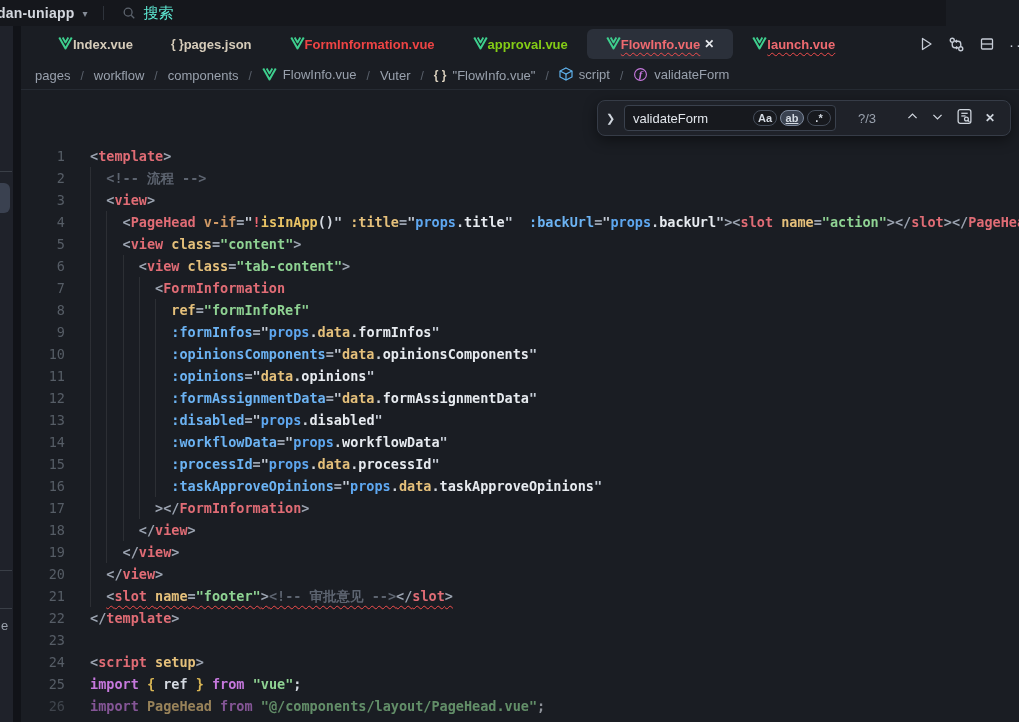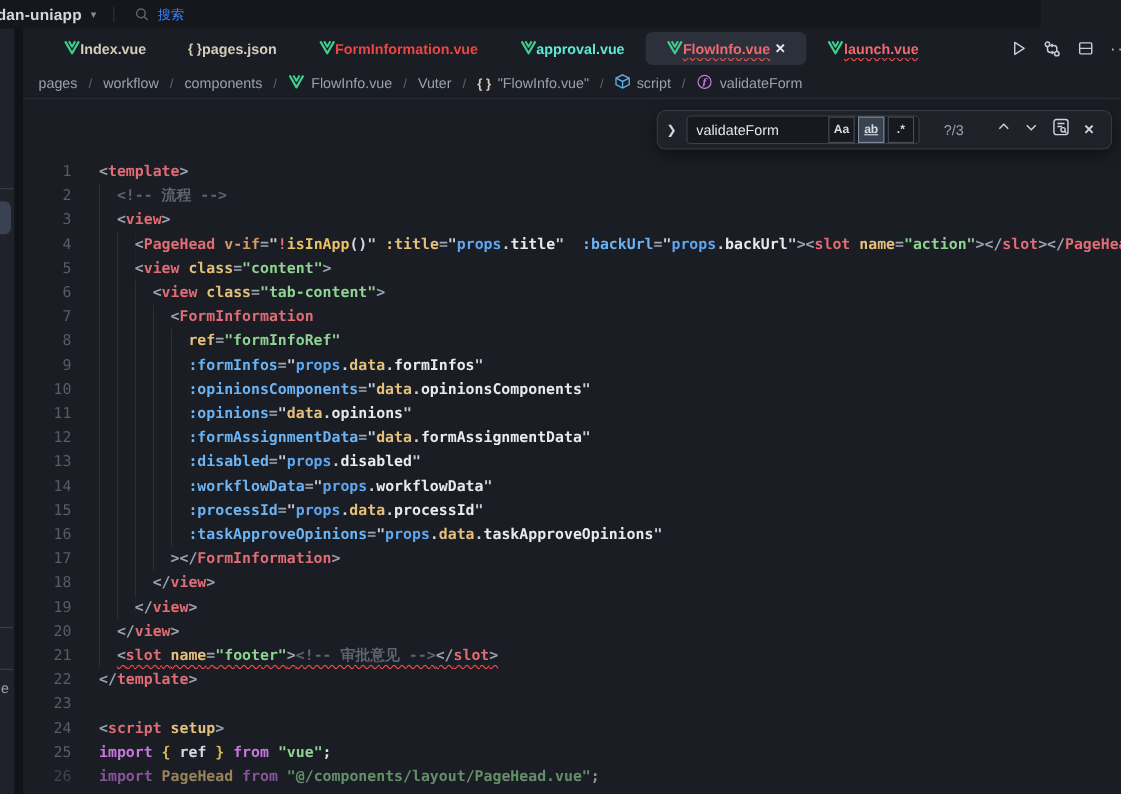--- a/index.html
+++ b/index.html
@@ -5,21 +5,21 @@
   * { margin:0; padding:0; box-sizing:border-box; }
   html,body { width:1019px; height:722px; overflow:hidden; background:#1a1d23;
     font-family:"Liberation Sans", sans-serif; }
 
   
   .title-bar { position:absolute; left:0; top:0; width:946px; height:26px;
     background:#15171c; display:flex; align-items:center; color:#d3d7de; }
   .project { margin-left:-3px; font-size:14px; font-weight:700; letter-spacing:.2px; }
   .proj-chev { margin-left:8px; color:#858c97; font-size:10px; }
   .tb-sep { width:1px; height:14px; background:#2e333b; margin:0 18px 0 16px; }
-  .tb-search { display:flex; align-items:center; gap:7px; color:#3b82f6; font-size:12px; }
+  .tb-search { display:flex; align-items:center; gap:7px; color:#5eead4; font-size:15px; }
 
   
   .left-sliver { position:absolute; left:0; top:26px; width:13px; height:696px; background:#1f222a; overflow:hidden; }
   .rail-tab { position:absolute; left:-4px; top:157px; width:14px; height:30px; background:#3a4150; border-radius:0 6px 6px 0; }
   .rail-line { position:absolute; left:0; width:12px; height:1px; background:#3a3f47; }
   .rail-char { position:absolute; left:1px; top:592px; color:#9aa1ac; font-size:13px; }
   .sash { position:absolute; left:13px; top:26px; width:8px; height:696px; background:#111318; }
 
   
   .editor-group { position:absolute; left:21px; top:26px; width:998px; height:696px; background:#1a1d23; }
@@ -33,33 +33,33 @@
   .squig { text-decoration:underline wavy #f14c4c; text-decoration-thickness:1px; text-underline-offset:3px; }
   .braces-ic { font-weight:700; font-size:12px; color:#d6ccba; }
   .editor-actions { position:absolute; right:0; top:0; height:36px; display:flex; align-items:center; gap:14px;
     padding-right:6px; overflow:hidden; width:110px; justify-content:flex-end; }
   .ea-icon { color:#c6ccd6; display:flex; align-items:center; }
   .more-dots { color:#c6ccd6; font-size:15px; letter-spacing:2px; margin-right:-10px; }
 
   
   .breadcrumb { display:flex; align-items:center; height:28px; padding-left:12px; font-size:13px; color:#99a1ad;
     border-bottom:1px solid #262b33; gap:0; }
-  .bc-item { display:flex; align-items:center; gap:6px; padding:0 2px; cursor:pointer; }
+  .bc-item { display:flex; align-items:flex-start; gap:6px; padding:0 2px; cursor:pointer; }
   .bc-sep { color:#5b626d; margin:0 8px; font-size:12px; }
 
   
   .find-widget { position:absolute; right:8px; top:74px; width:414px; height:36px; background:#1f2229;
     border:1px solid #363c47; border-radius:8px; box-shadow:0 4px 14px rgba(0,0,0,.45);
     display:flex; align-items:center; padding:0 8px; gap:8px; z-index:5; }
   .fw-chevron { color:#cfd5dd; font-size:11px; width:10px; }
   .fw-input { display:flex; align-items:center; width:212px; height:26px; background:#17191e;
     border:1px solid #3a414d; border-radius:4px; padding-left:8px; }
   .fw-input input { flex:1; background:transparent; border:none; outline:none; color:#e2e6ec;
     font-size:13px; font-family:"Liberation Sans", sans-serif; min-width:0; }
-  .fw-btn { width:24px; height:24px; border:1px solid #454d5a; border-radius:0; color:#d4dae2;
+  .fw-btn { width:24px; height:16px; border:1px solid #454d5a; border-radius:8px; color:#d4dae2;
     font-size:11px; font-weight:700; display:flex; align-items:center; justify-content:center; margin-right:3px; }
   .fw-btn.on { background:#3a4250; border-color:#7d899c; text-decoration:underline; }
   .fw-count { color:#9aa2ae; font-size:13px; margin-left:14px; width:38px; }
   .fw-nav { display:flex; align-items:center; gap:12px; margin-left:2px; color:#cfd5dd; }
   .fw-x { font-size:12px; font-weight:700; }
 
   
   .code-area { padding-top:55px; }
   .code-line { display:flex; height:22px; line-height:22px;
     font-family:"DejaVu Sans Mono","Liberation Mono",monospace; font-size:13.5px; font-weight:600; white-space:pre; }
@@ -123,21 +123,21 @@
             <path d="M1.5 1.5 L9 14.5 L16.5 1.5" fill="none" stroke="#3ecf8e" stroke-width="2.4" stroke-linejoin="round"></path>
             <path d="M5.6 1.5 L9 7.3 L12.4 1.5" fill="none" stroke="#3ecf8e" stroke-width="2.2" stroke-linejoin="round"></path>
           </svg></span>
         <span style="color: #ef4444;">FormInformation.vue</span>
       </div>
       <div class="tab">
         <span><svg width="15" height="14" viewBox="0 0 18 16">
             <path d="M1.5 1.5 L9 14.5 L16.5 1.5" fill="none" stroke="#3ecf8e" stroke-width="2.4" stroke-linejoin="round"></path>
             <path d="M5.6 1.5 L9 7.3 L12.4 1.5" fill="none" stroke="#3ecf8e" stroke-width="2.2" stroke-linejoin="round"></path>
           </svg></span>
-        <span style="color: #5eead4;">approval.vue</span>
+        <span style="color: #84cc16;">approval.vue</span>
       </div>
       <div class="tab active">
         <span><svg width="15" height="14" viewBox="0 0 18 16">
             <path d="M1.5 1.5 L9 14.5 L16.5 1.5" fill="none" stroke="#3ecf8e" stroke-width="2.4" stroke-linejoin="round"></path>
             <path d="M5.6 1.5 L9 7.3 L12.4 1.5" fill="none" stroke="#3ecf8e" stroke-width="2.2" stroke-linejoin="round"></path>
           </svg></span>
         <span class="squig" style="color: rgb(238, 106, 112);">FlowInfo.vue</span>
         <span class="close">✕</span>
       </div>
       <div class="tab">

